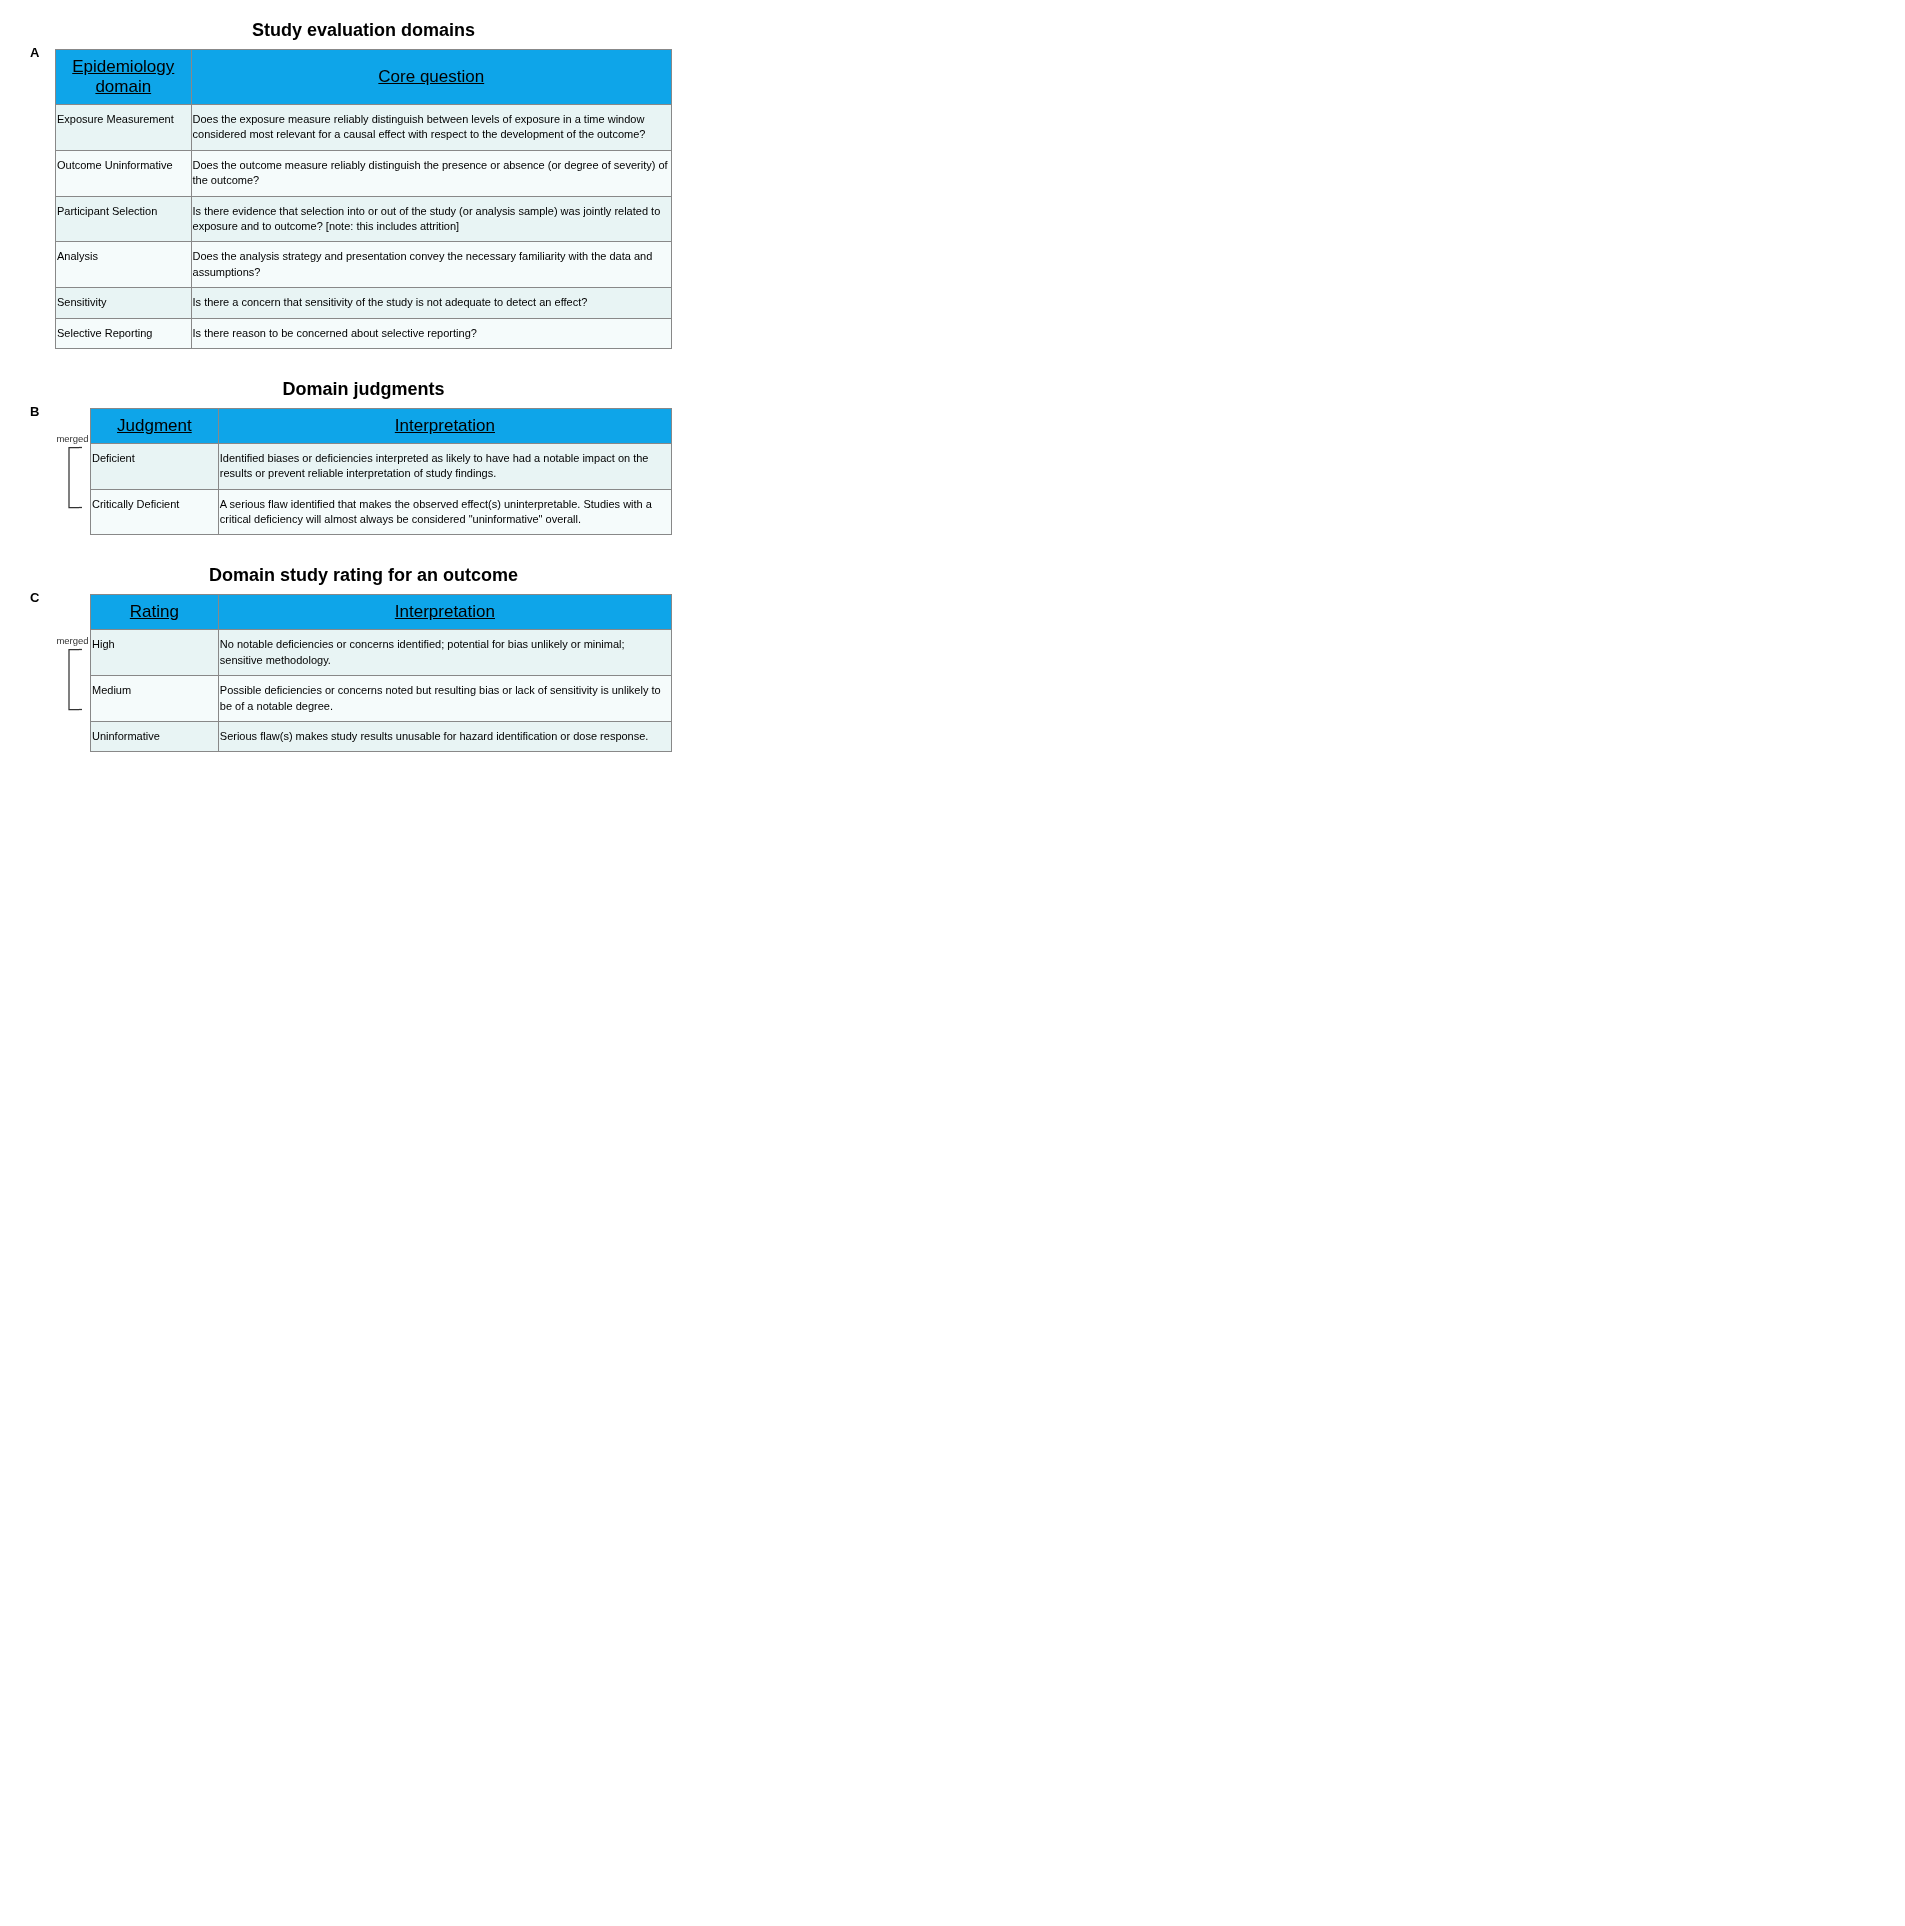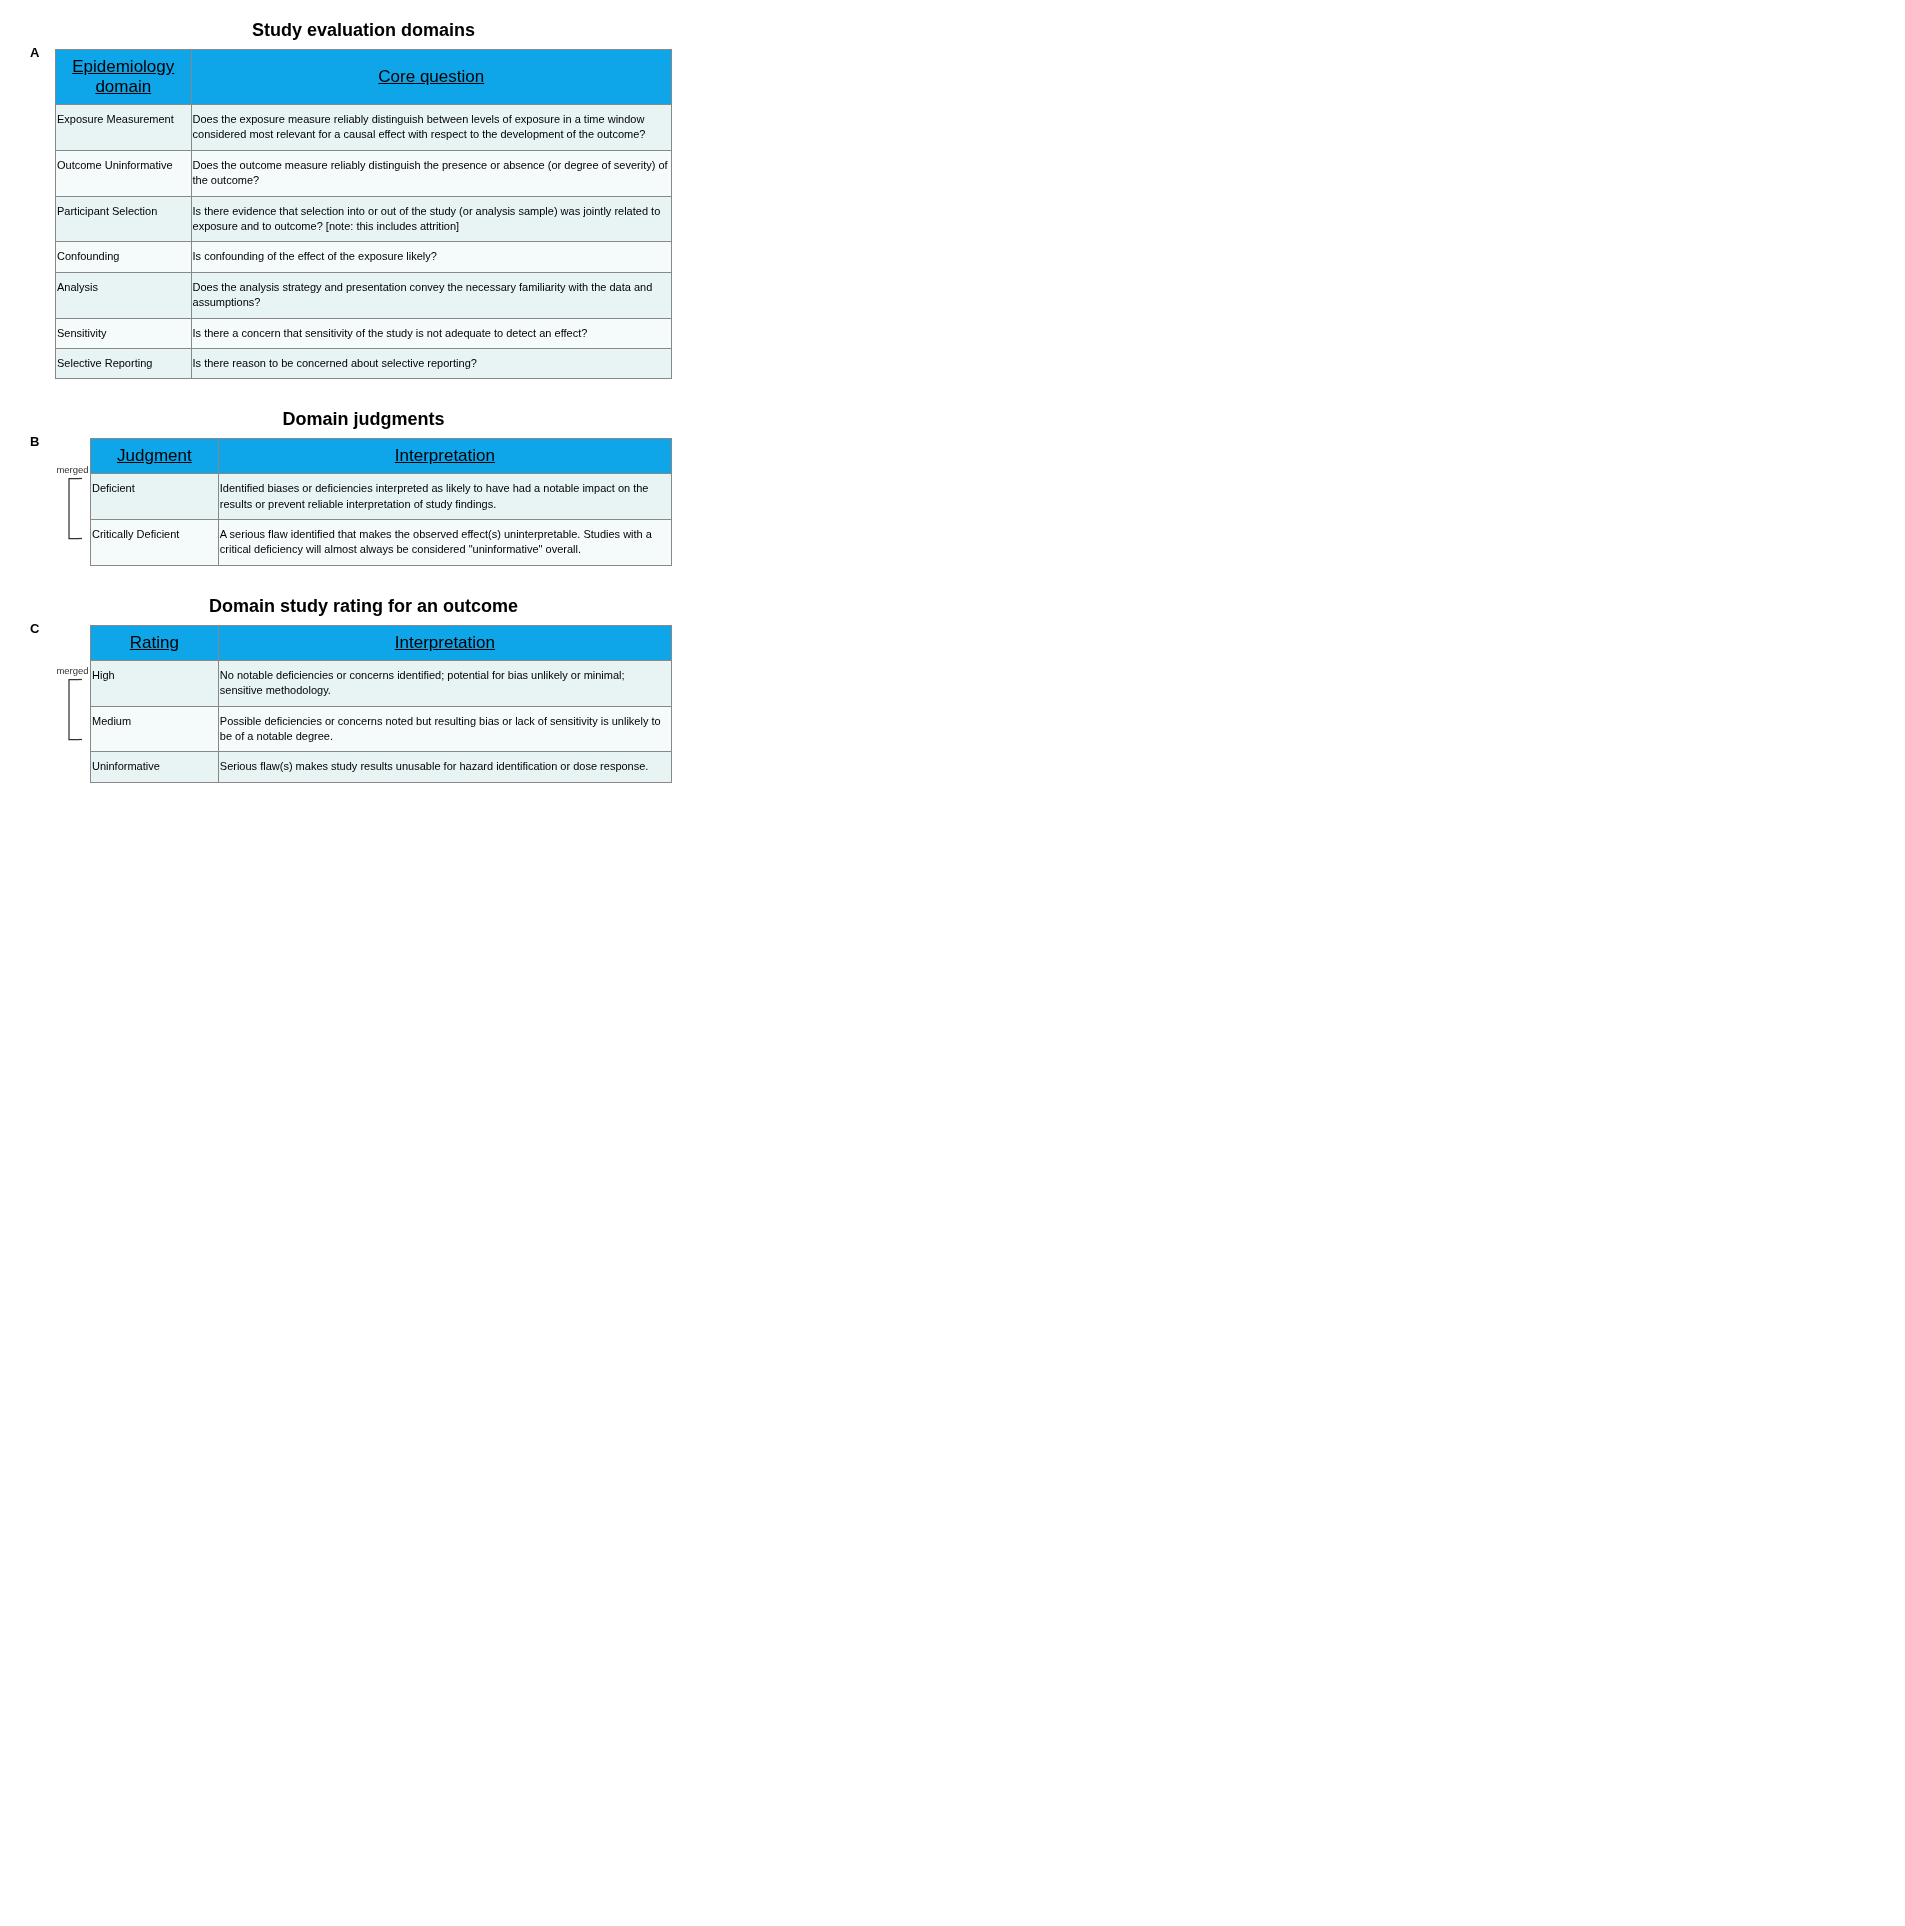--- a/index.html
+++ b/index.html
@@ -84,24 +84,20 @@
       <td>Exposure Measurement</td>
       <td>Does the exposure measure reliably distinguish between levels of exposure in a time window considered most relevant for a causal effect with respect to the development of the outcome?</td>
     </tr>
             <tr>
       <td>Outcome Uninformative</td>
       <td>Does the outcome measure reliably distinguish the presence or absence (or degree of severity) of the outcome?</td>
     </tr>
             <tr>
       <td>Participant Selection</td>
       <td>Is there evidence that selection into or out of the study (or analysis sample) was jointly related to exposure and to outcome? [note: this includes attrition]</td>
-    </tr>
-            <tr>
-      <td>Confounding</td>
-      <td>Is confounding of the effect of the exposure likely?</td>
     </tr>
             <tr>
       <td>Analysis</td>
       <td>Does the analysis strategy and presentation convey the necessary familiarity with the data and assumptions?</td>
     </tr>
             <tr>
       <td>Sensitivity</td>
       <td>Is there a concern that sensitivity of the study is not adequate to detect an effect?</td>
     </tr>
             <tr>

